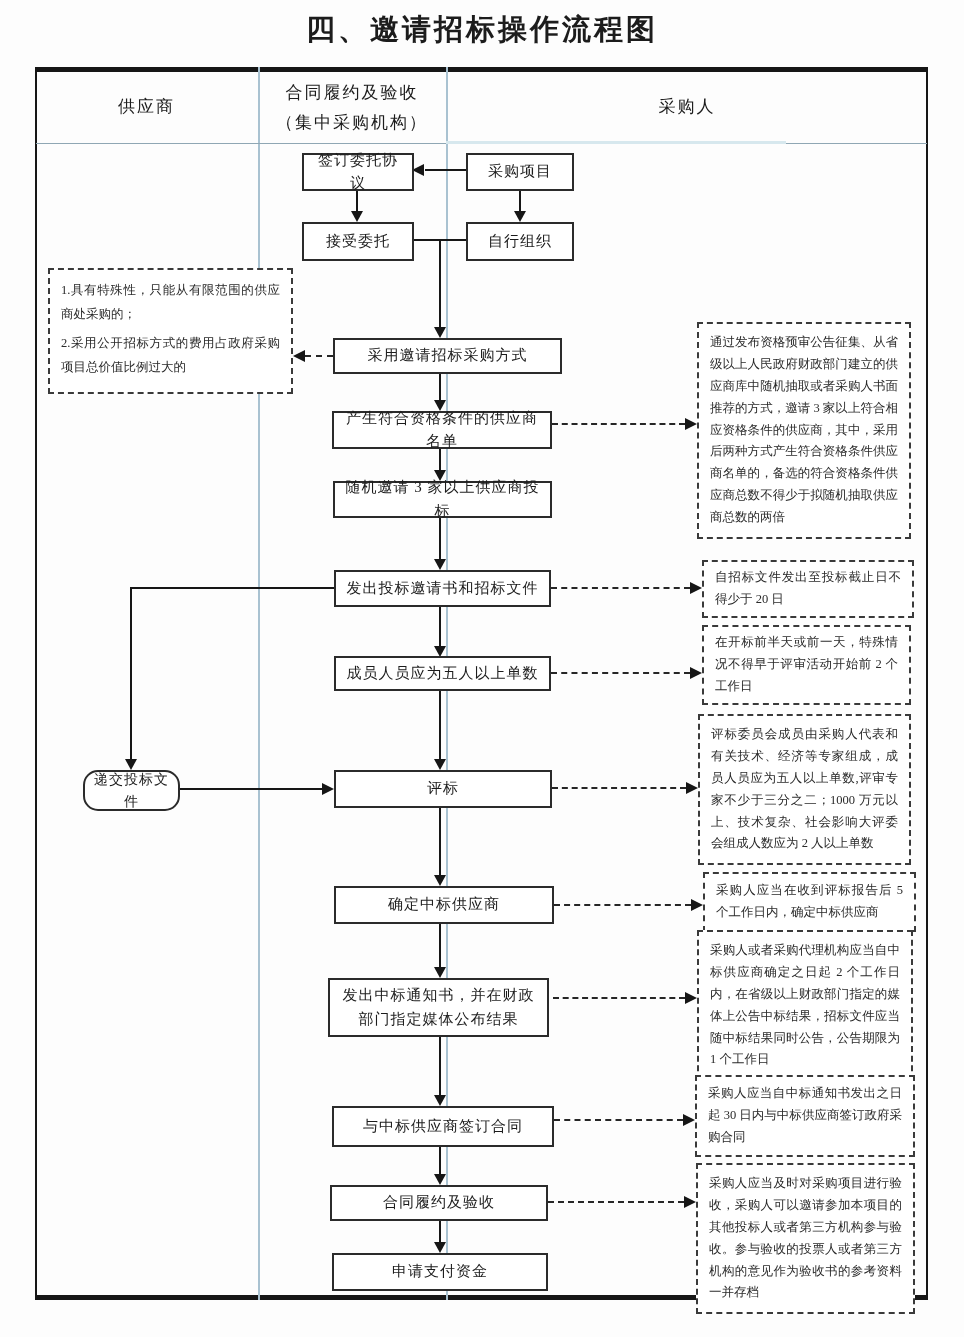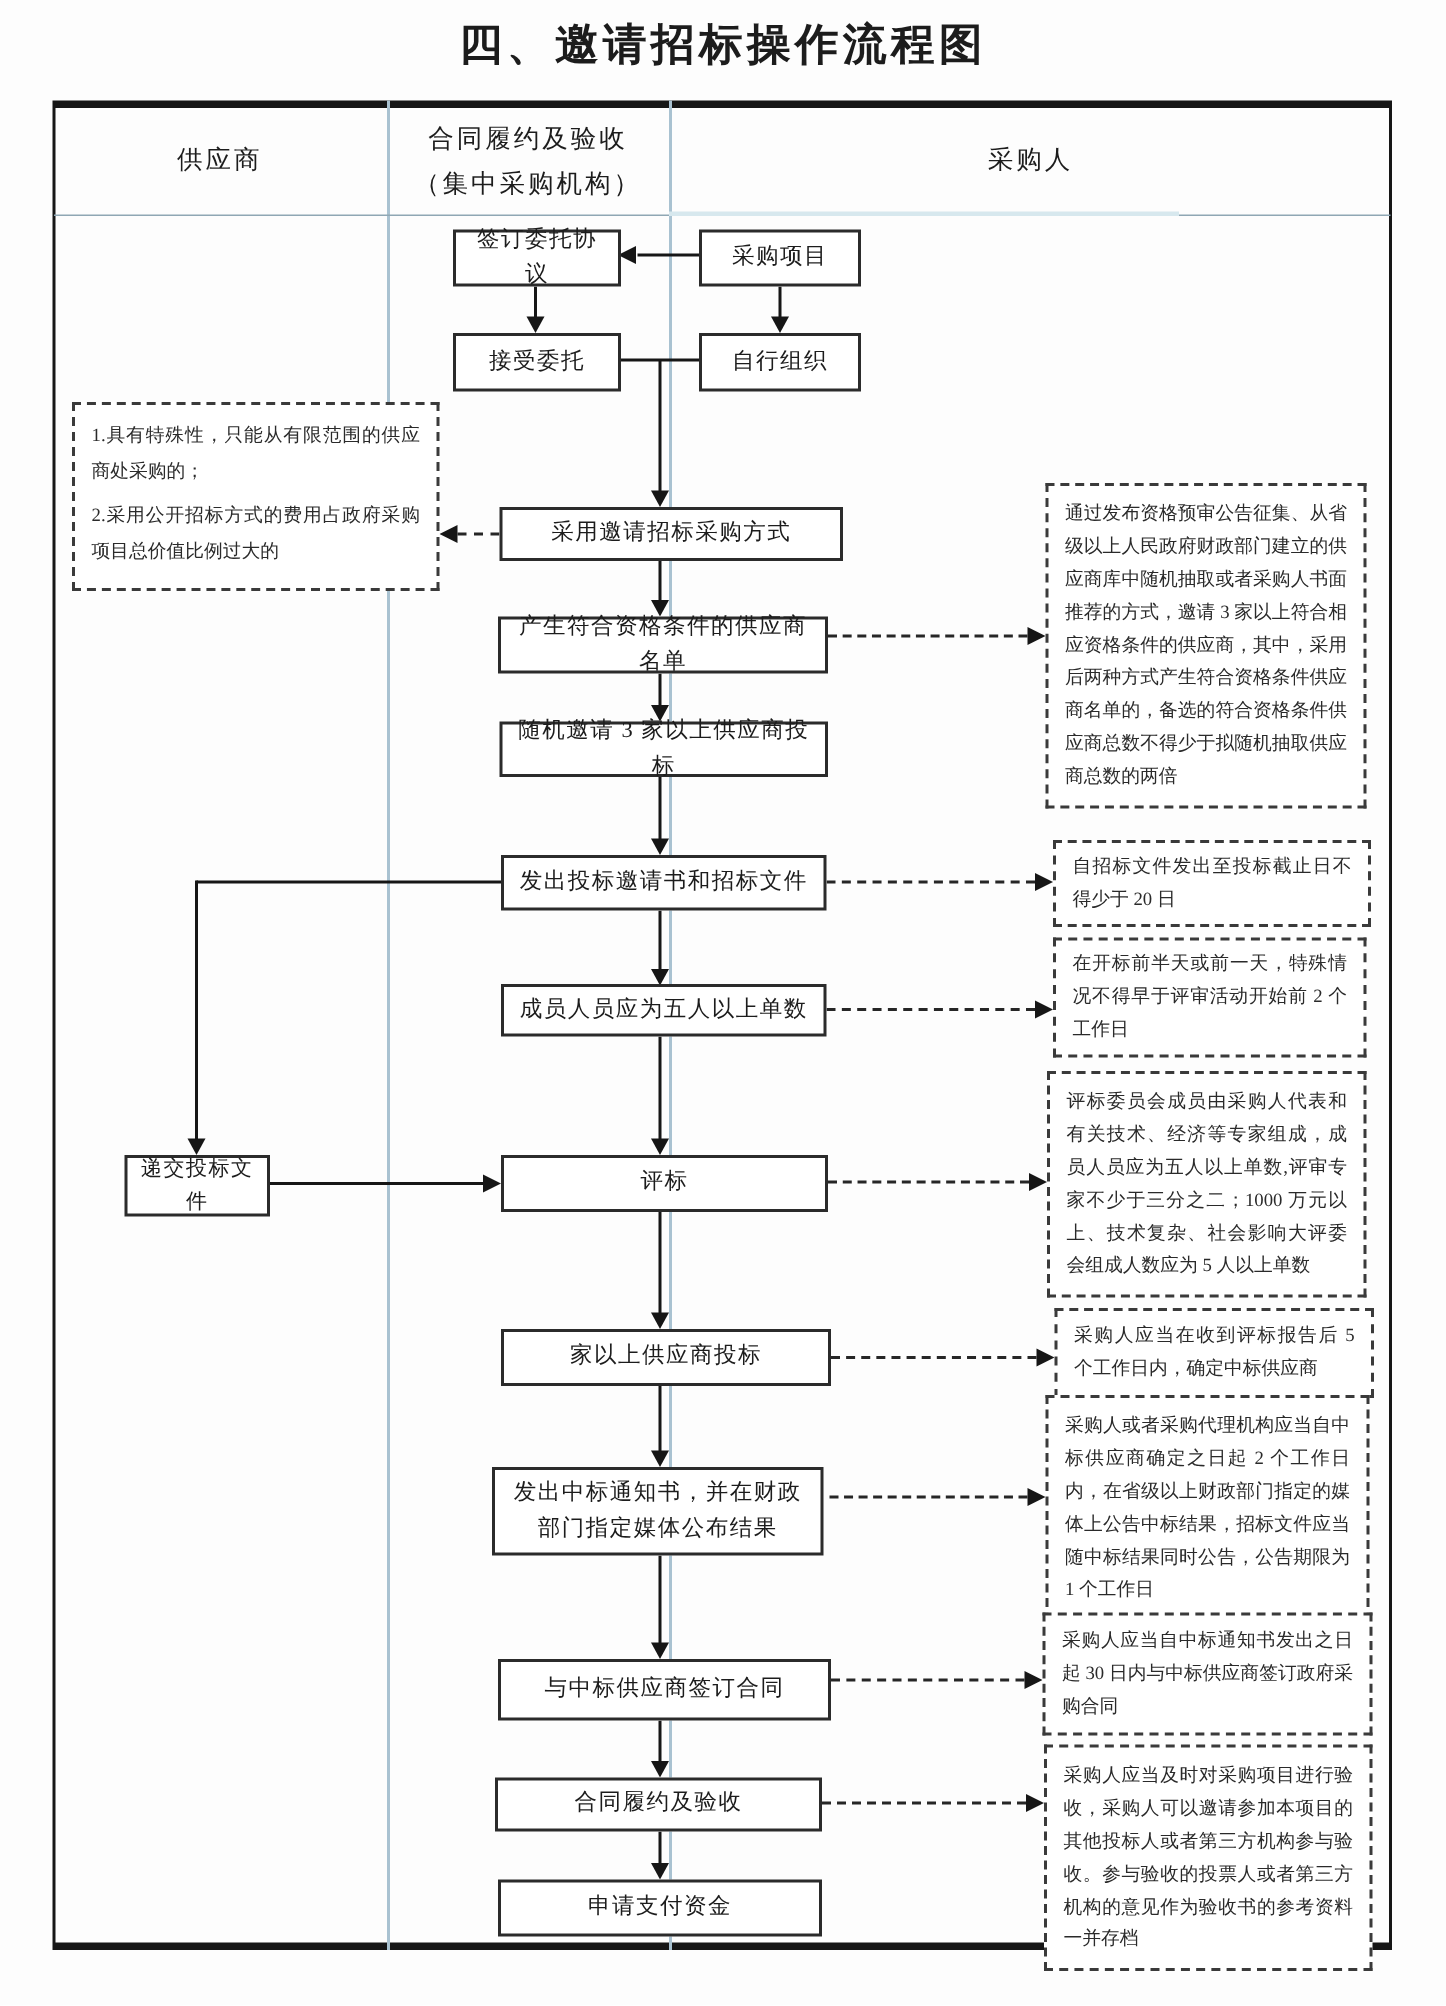--- a/index.html
+++ b/index.html
@@ -126,34 +126,34 @@
 
   <div class="node" style="left:302px;top:153px;width:112px;height:38px;">签订委托协议</div>
   <div class="node" style="left:466px;top:153px;width:108px;height:38px;">采购项目</div>
   <div class="node" style="left:302px;top:222px;width:112px;height:39px;">接受委托</div>
   <div class="node" style="left:466px;top:222px;width:108px;height:39px;">自行组织</div>
   <div class="node" style="left:333px;top:338px;width:229px;height:36px;">采用邀请招标采购方式</div>
   <div class="node" style="left:332px;top:411px;width:220px;height:38px;">产生符合资格条件的供应商名单</div>
   <div class="node" style="left:333px;top:481px;width:219px;height:37px;">随机邀请 3 家以上供应商投标</div>
   <div class="node" style="left:334px;top:570px;width:217px;height:37px;">发出投标邀请书和招标文件</div>
   <div class="node" style="left:334px;top:656px;width:217px;height:35px;">成员人员应为五人以上单数</div>
-  <div class="node" style="left:83px;top:770px;width:97px;height:41px;font-size:14px;">递交投标文件</div>
+  <div class="node" style="left:83px;top:770px;width:97px;height:41px;font-size:14px;border-radius:15px;">递交投标文件</div>
   <div class="node" style="left:334px;top:770px;width:218px;height:38px;">评标</div>
-  <div class="node" style="left:334px;top:886px;width:220px;height:38px;">家以上供应商投标</div>
+  <div class="node" style="left:334px;top:886px;width:220px;height:38px;">确定中标供应商</div>
   <div class="node" style="left:328px;top:978px;width:221px;height:59px;">发出中标通知书，并在财政部门指定媒体公布结果</div>
   <div class="node" style="left:332px;top:1106px;width:222px;height:41px;">与中标供应商签订合同</div>
   <div class="node" style="left:330px;top:1185px;width:218px;height:36px;">合同履约及验收</div>
   <div class="node" style="left:332px;top:1253px;width:216px;height:38px;">申请支付资金</div>
 
   <div class="ann" style="left:48px;top:268px;width:245px;min-height:112px;line-height:1.95;">
     <p>1.具有特殊性，只能从有限范围的供应商处采购的；</p>
     <p>2.采用公开招标方式的费用占政府采购项目总价值比例过大的</p>
   </div>
   <div class="ann" style="left:697px;top:322px;width:214px;min-height:204px;">通过发布资格预审公告征集、从省级以上人民政府财政部门建立的供应商库中随机抽取或者采购人书面推荐的方式，邀请 3 家以上符合相应资格条件的供应商，其中，采用后两种方式产生符合资格条件供应商名单的，备选的符合资格条件供应商总数不得少于拟随机抽取供应商总数的两倍</div>
   <div class="ann" style="left:702px;top:560px;width:212px;min-height:50px;padding-top:5px;padding-bottom:5px;">自招标文件发出至投标截止日不得少于 20 日</div>
   <div class="ann" style="left:702px;top:625px;width:209px;min-height:72px;padding-top:5px;padding-bottom:5px;">在开标前半天或前一天，特殊情况不得早于评审活动开始前 2 个工作日</div>
-  <div class="ann" style="left:698px;top:714px;width:213px;min-height:136px;">评标委员会成员由采购人代表和有关技术、经济等专家组成，成员人员应为五人以上单数,评审专家不少于三分之二；1000 万元以上、技术复杂、社会影响大评委会组成人数应为 5 人以上单数</div>
+  <div class="ann" style="left:698px;top:714px;width:213px;min-height:136px;">评标委员会成员由采购人代表和有关技术、经济等专家组成，成员人员应为五人以上单数,评审专家不少于三分之二；1000 万元以上、技术复杂、社会影响大评委会组成人数应为 2 人以上单数</div>
   <div class="ann" style="left:703px;top:872px;width:213px;min-height:60px;padding-top:6px;padding-bottom:6px;">采购人应当在收到评标报告后 5 个工作日内，确定中标供应商</div>
   <div class="ann" style="left:697px;top:930px;width:216px;min-height:134px;">采购人或者采购代理机构应当自中标供应商确定之日起 2 个工作日内，在省级以上财政部门指定的媒体上公告中标结果，招标文件应当随中标结果同时公告，公告期限为 1 个工作日</div>
   <div class="ann" style="left:695px;top:1075px;width:220px;min-height:74px;padding-top:6px;padding-bottom:6px;">采购人应当自中标通知书发出之日起 30 日内与中标供应商签订政府采购合同</div>
   <div class="ann" style="left:696px;top:1163px;width:219px;min-height:118px;">采购人应当及时对采购项目进行验收，采购人可以邀请参加本项目的其他投标人或者第三方机构参与验收。参与验收的投票人或者第三方机构的意见作为验收书的参考资料 一并存档</div>
 
 </div>
 
 </body></html>

